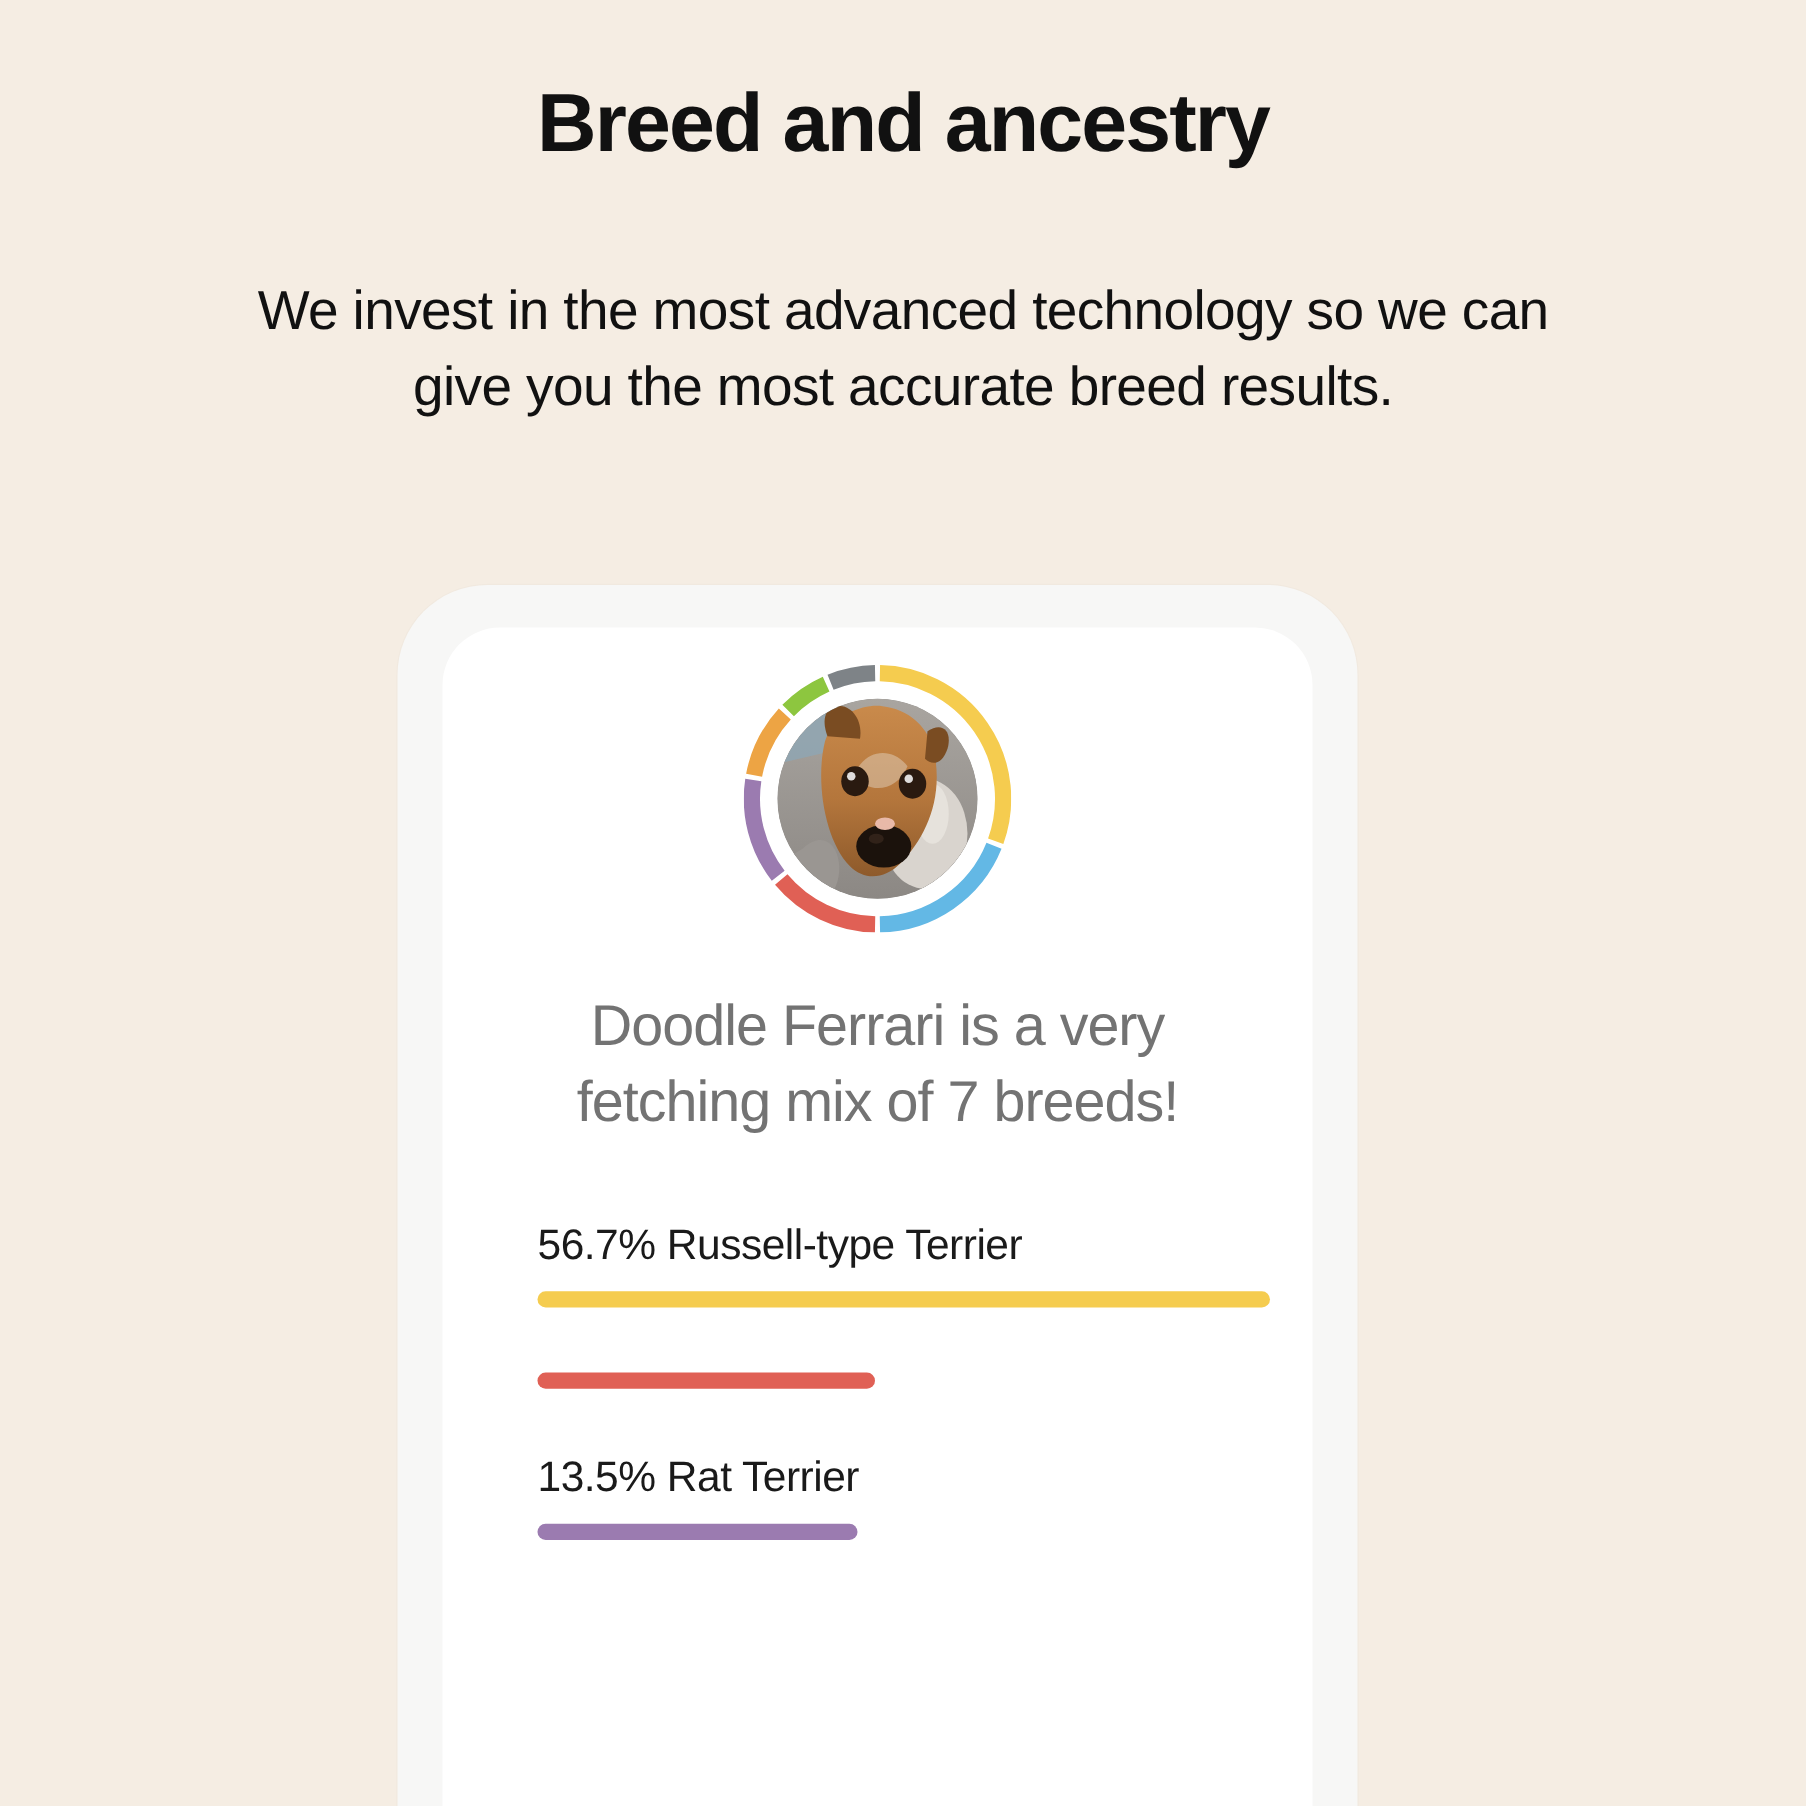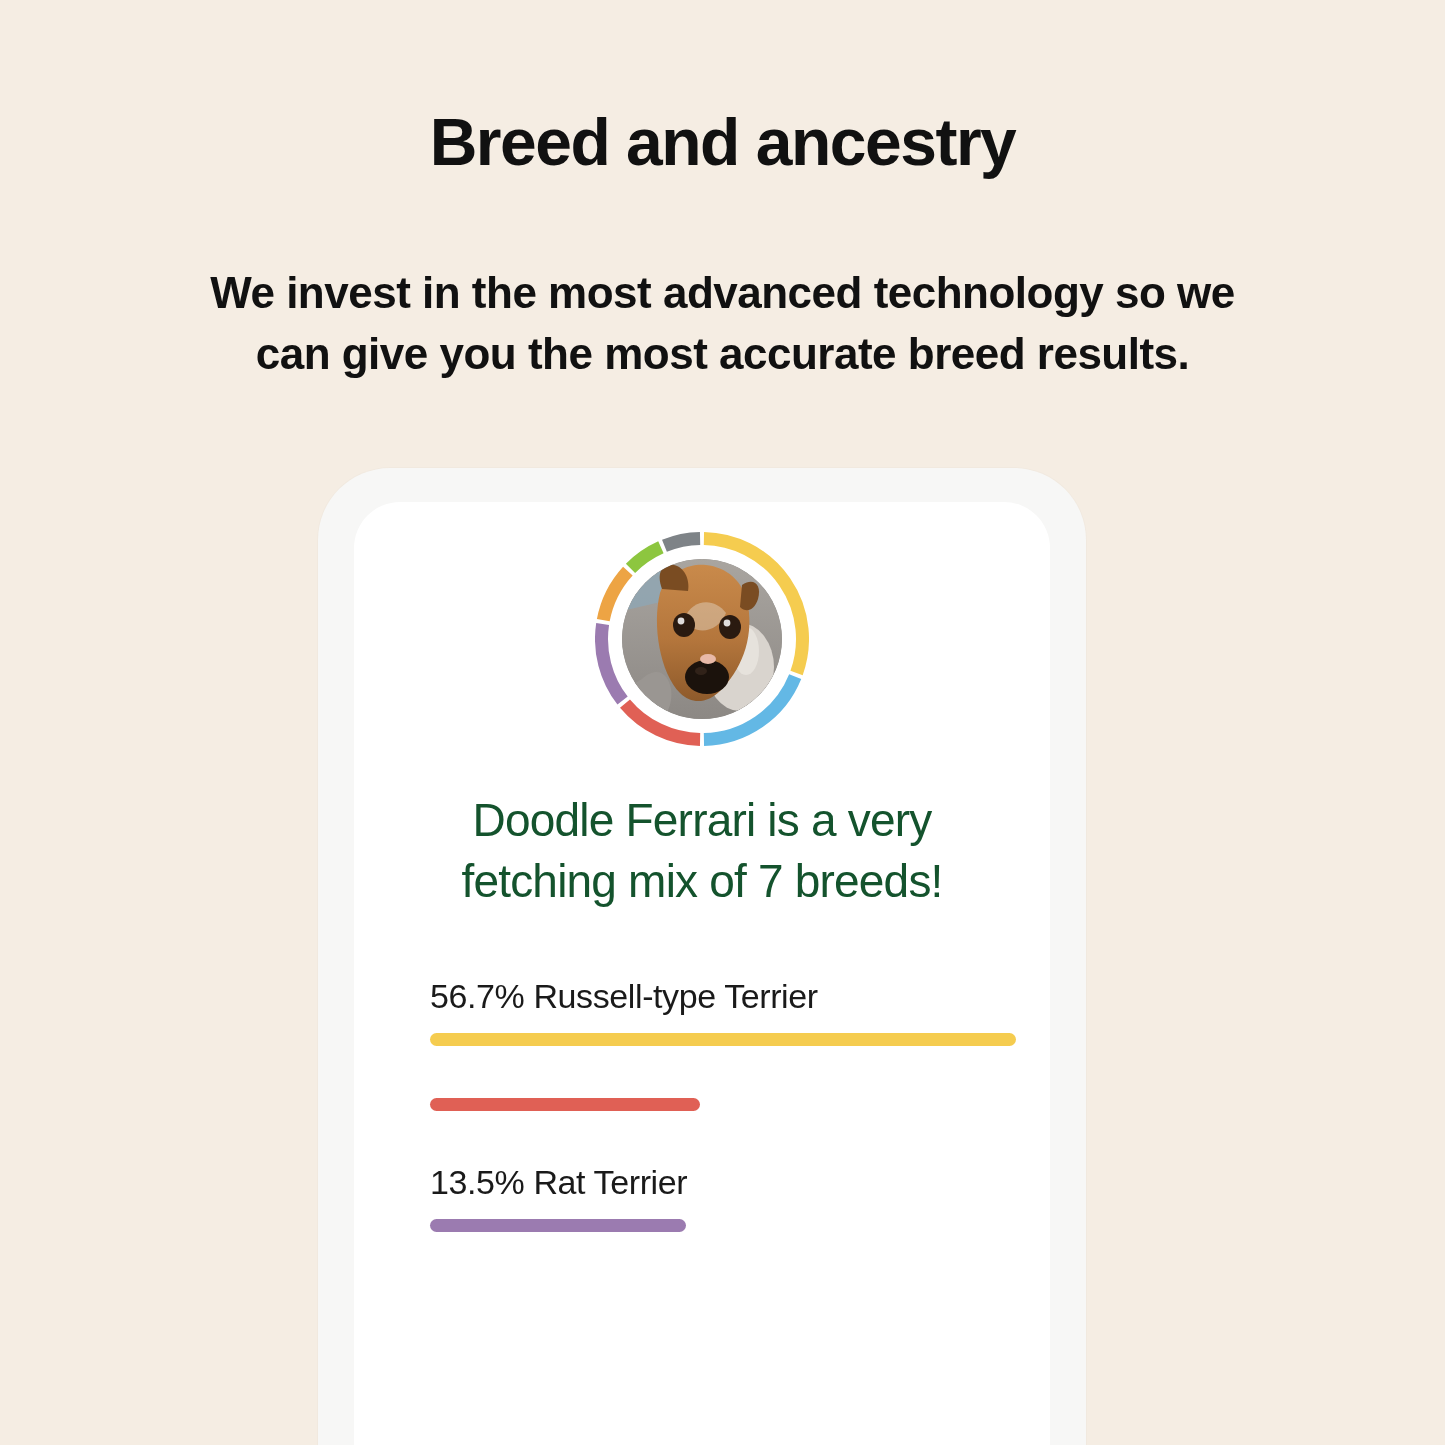--- a/index.html
+++ b/index.html
@@ -12,37 +12,37 @@
   }
 
   body {
     background:#F5EDE3;
     font-family:"Liberation Sans", sans-serif;
     position:relative;
   }
 
   
   .page-header {
-    padding-top:108px;
+    padding-top:64px;
     text-align:center;
   }
 
   .page-title {
     font-size:66px;
     font-weight:bold;
     color:#111111;
     letter-spacing:-1.5px;
     line-height:1.05;
   }
 
   .page-subtitle {
     margin:86px auto 17px;
     width:1110px;
     font-size:44px;
-    font-weight:700;
+    font-weight:400;
     color:#111111;
     line-height:1.38;
     letter-spacing:-0.5px;
   }
 
   
   .phone-frame {
     position:absolute;
     left:318px;
     top:468px;
@@ -96,21 +96,21 @@
   }
 
   .avatar-photo svg { display:block; width:160px; height:160px; }
 
   
   .breed-headline {
     margin:44px 44px 0;
     text-align:center;
     font-size:46px;
     font-weight:400;
-    color:#14532d;
+    color:#737373;
     line-height:1.32;
     letter-spacing:-0.8px;
   }
 
   
   .breed-list {
     margin:66px 0 0 0;
     padding:0 0 0 76px;
   }
 

